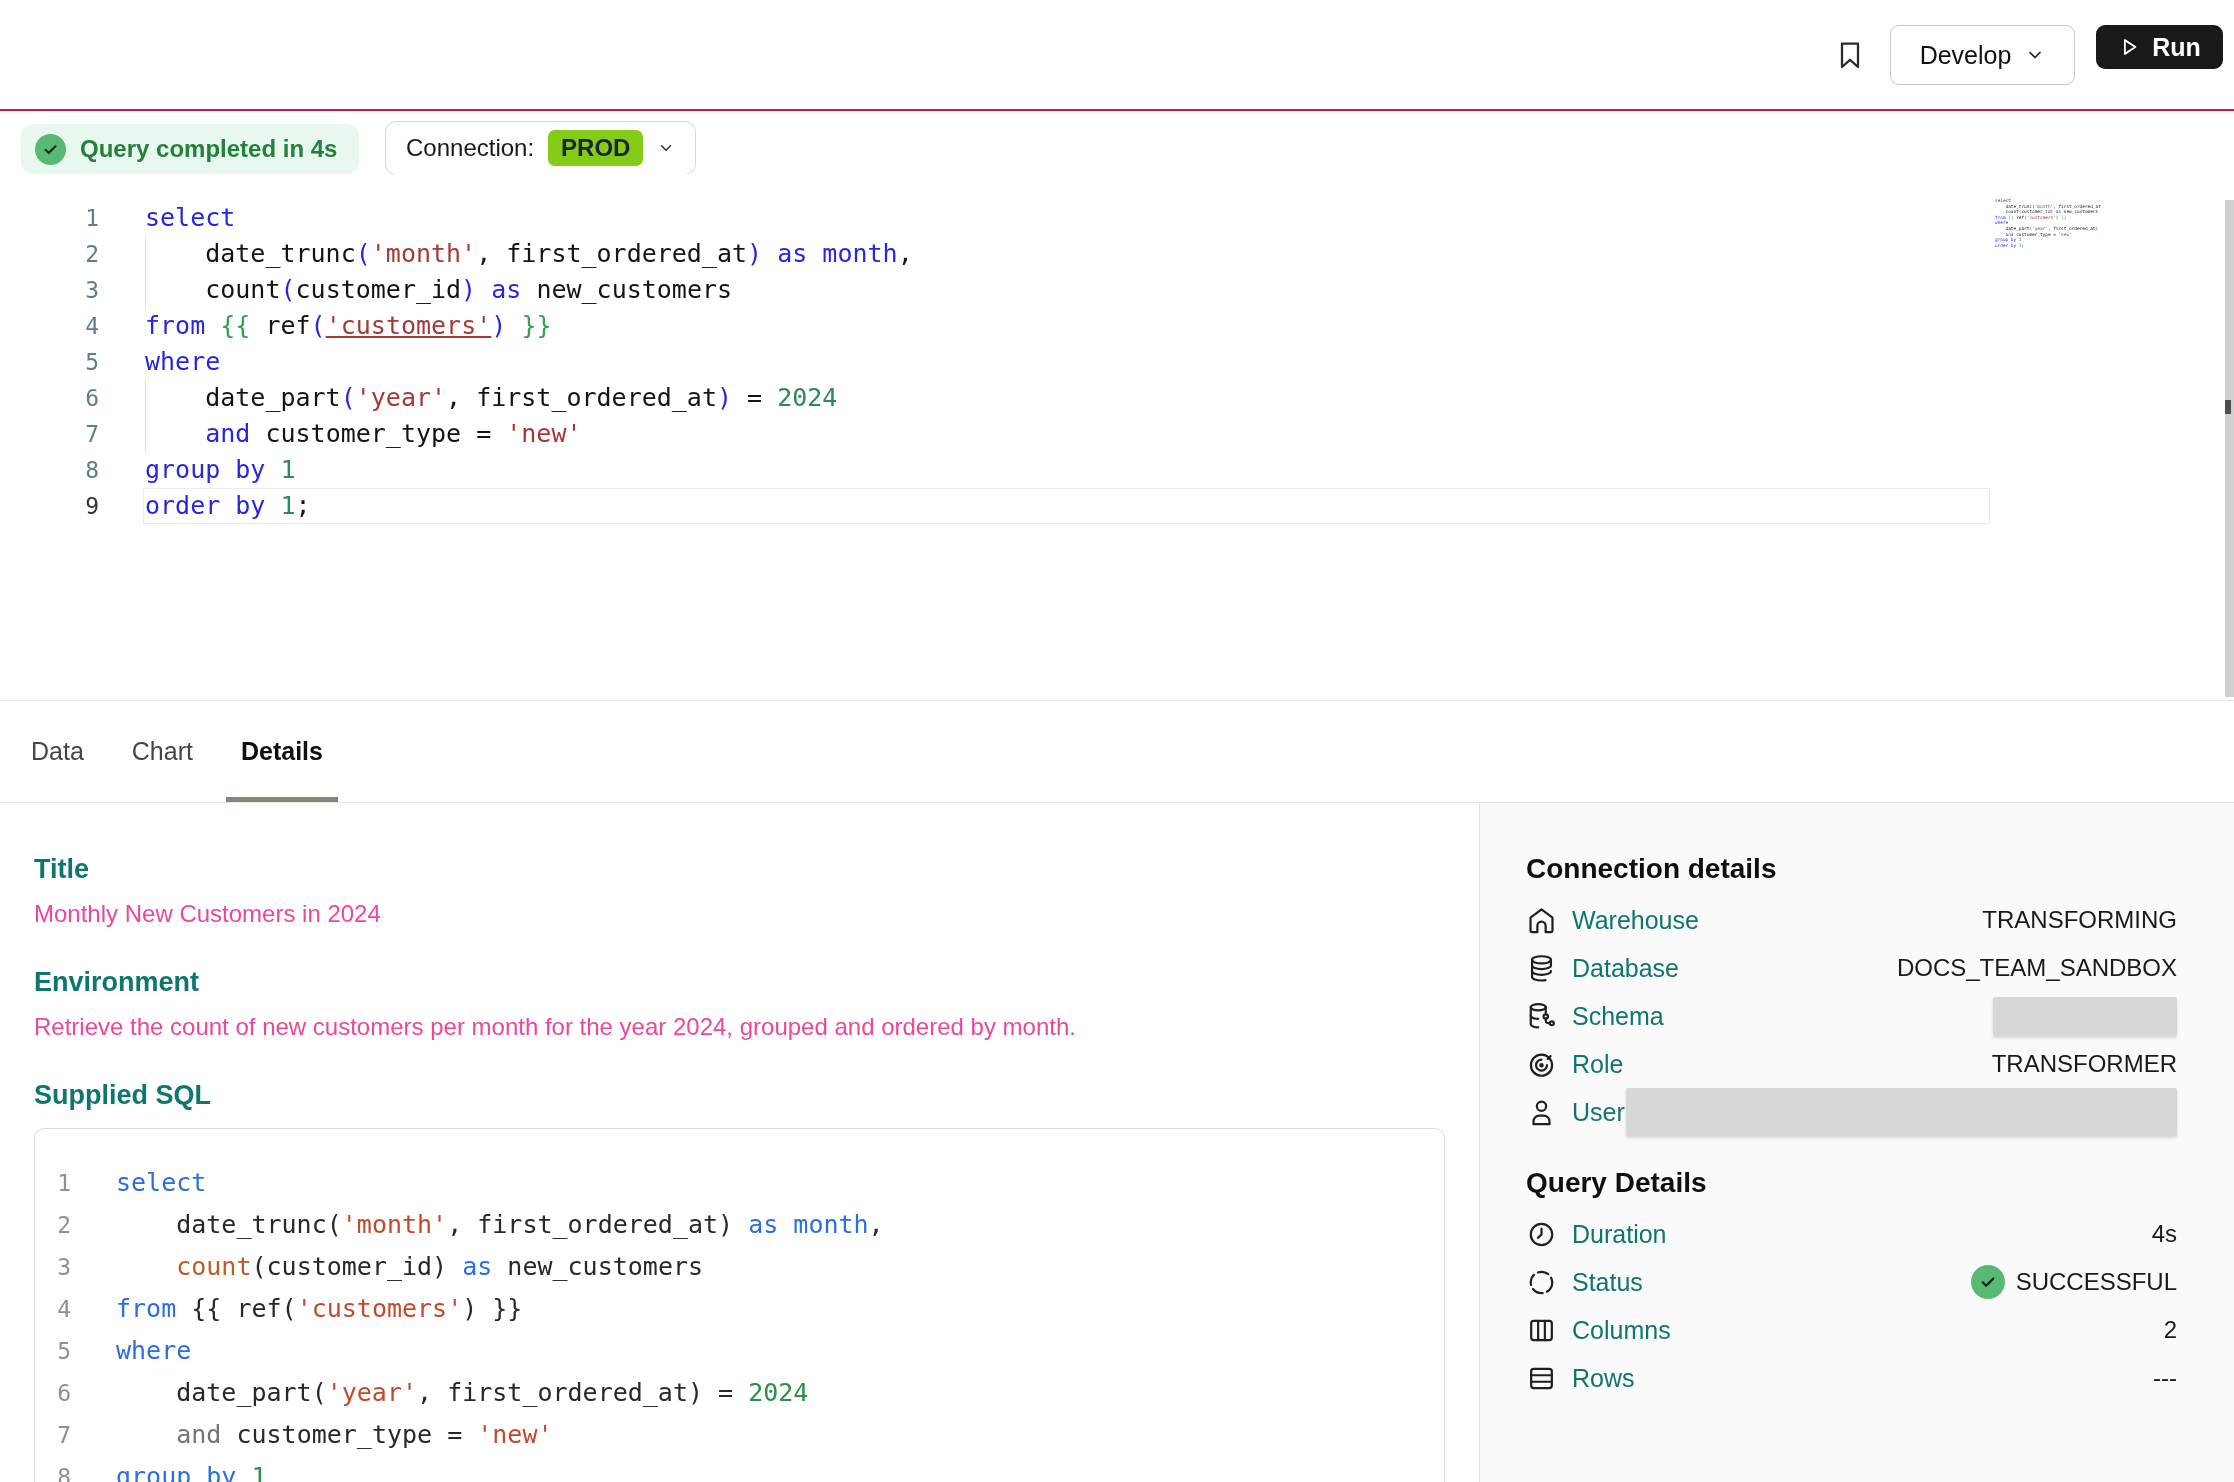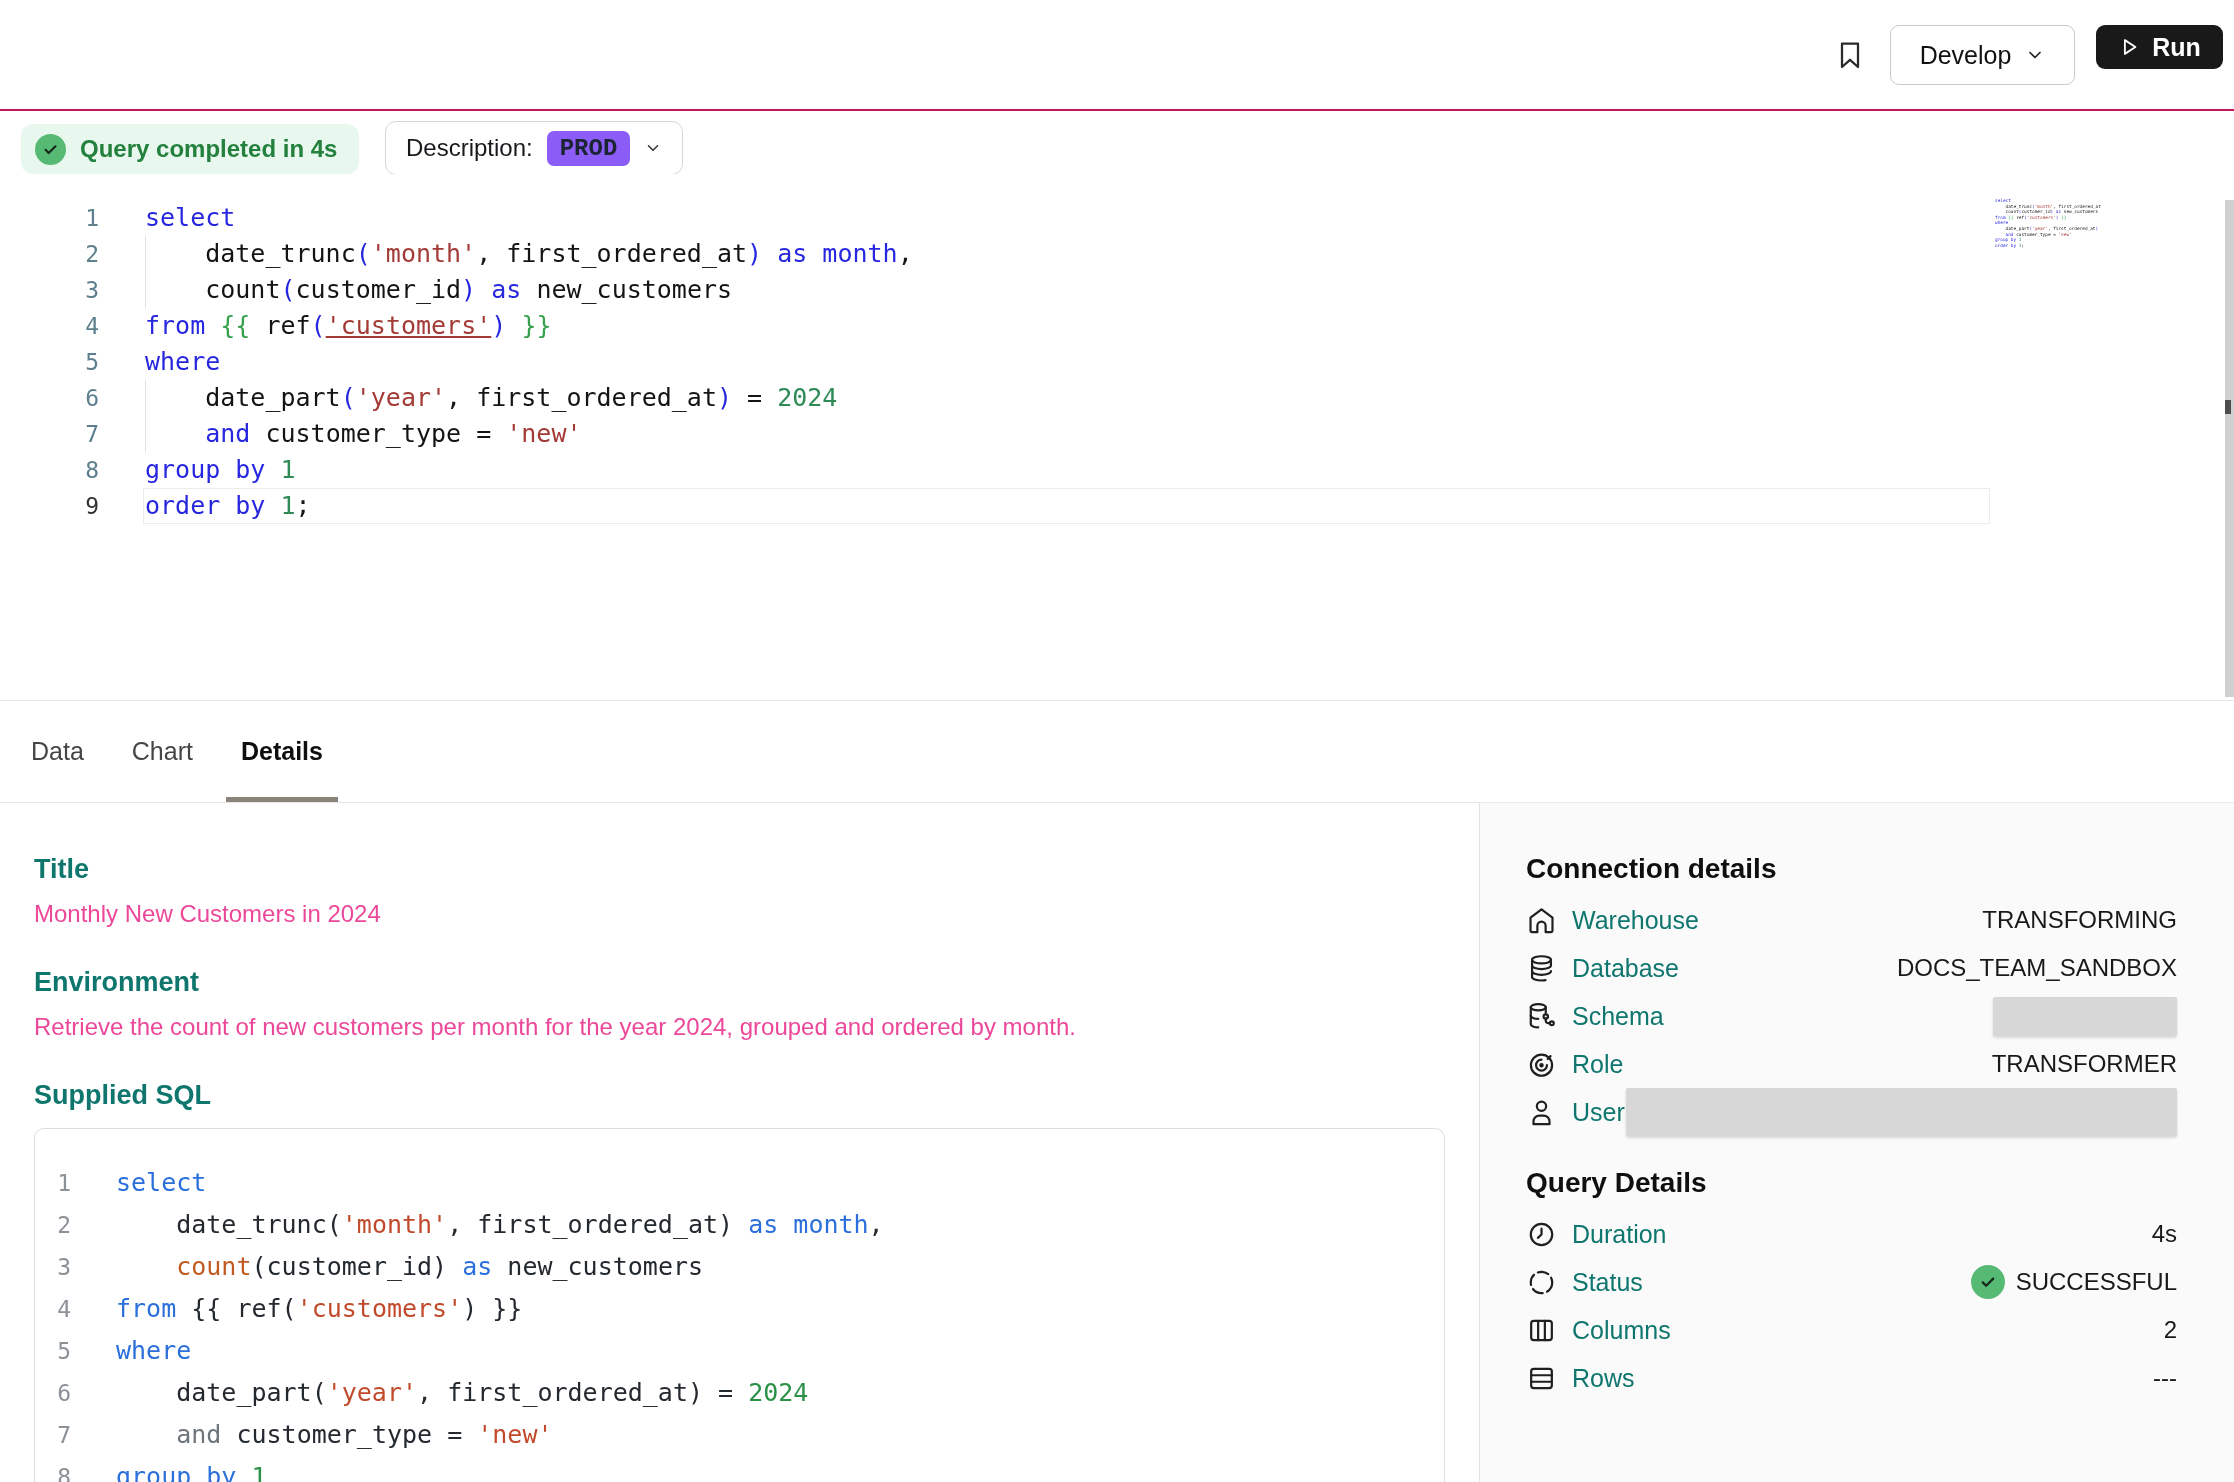--- a/index.html
+++ b/index.html
@@ -23,21 +23,21 @@
     background:#191919; border:none; border-radius:9px; font-size:25px; font-weight:600; color:#fff; font-family:inherit; cursor:pointer; }
 
   
   .status-pill { position:absolute; left:21px; top:124px; height:50px; display:inline-flex; align-items:center; gap:14px;
     padding:0 22px 0 14px; background:#e9f8ee; border-radius:12px; }
   .status-pill .txt { font-size:24px; font-weight:600; color:#23803d; }
   .check-circle { display:inline-flex; align-items:center; justify-content:center; width:31px; height:31px; border-radius:50%; background:#57ba74; color:#14281b; flex:0 0 auto; }
   .env-select { position:absolute; left:385px; top:121px; height:54px; display:inline-flex; align-items:center; gap:14px;
     padding:0 20px; background:#fff; border:1px solid #d6d6d6; border-radius:11px; cursor:pointer; }
   .env-select .lbl { font-size:24px; color:#17191c; }
-  .env-badge { display:inline-block; padding:4px 13px; background:#8b5cf6; border-radius:7px; font-size:24px; font-weight:600; color:#1b2433;font-family:Liberation Mono, monospace; }
+  .env-badge { display:inline-block; padding:4px 13px; background:#84cc16; border-radius:7px; font-size:24px; font-weight:600; color:#1b2433; }
   .env-select .chev { color:#333; display:flex; }
 
   
   .editor-pane { position:absolute; left:0; top:174px; width:2234px; height:524px; background:#fff; font-family:"DejaVu Sans Mono", monospace; }
   .editor-pane .lines { position:absolute; top:26px; left:0; width:100%; }
   .cl { position:relative; display:flex; height:36px; line-height:36px; white-space:pre; }
   .editor-pane .ln { width:99px; text-align:right; font-size:23px; color:#5d7f8e; flex:0 0 auto; }
   .editor-pane .ct { margin-left:46px; font-size:25px; color:#141414; }
   .editor-pane .cl.guided .ct { box-shadow: inset 1px 0 0 #e2e2e2; }
   .editor-pane .cl.active .ln { color:#333; }
@@ -137,21 +137,21 @@
 
   <div class="status-pill">
     <span class="check-circle">
       <svg width="17" height="17" viewBox="0 0 24 24" fill="none" stroke="currentColor" stroke-width="3" stroke-linecap="round" stroke-linejoin="round">
           <path d="M5 12.5l4.5 4.5L19 7.5"></path>
         </svg>
     </span>
     <span class="txt">Query completed in 4s</span>
   </div>
   <div class="env-select">
-    <span class="lbl">Description:</span>
+    <span class="lbl">Connection:</span>
     <span class="env-badge">PROD</span>
     <span class="chev">
       <svg width="18" height="18" viewBox="0 0 24 24" fill="none" stroke="currentColor" stroke-width="2" stroke-linecap="round" stroke-linejoin="round">
           <path d="M6 9l6 6 6-6"></path>
         </svg>
     </span>
   </div>
 
   <div class="editor-pane">
     <div class="lines">

